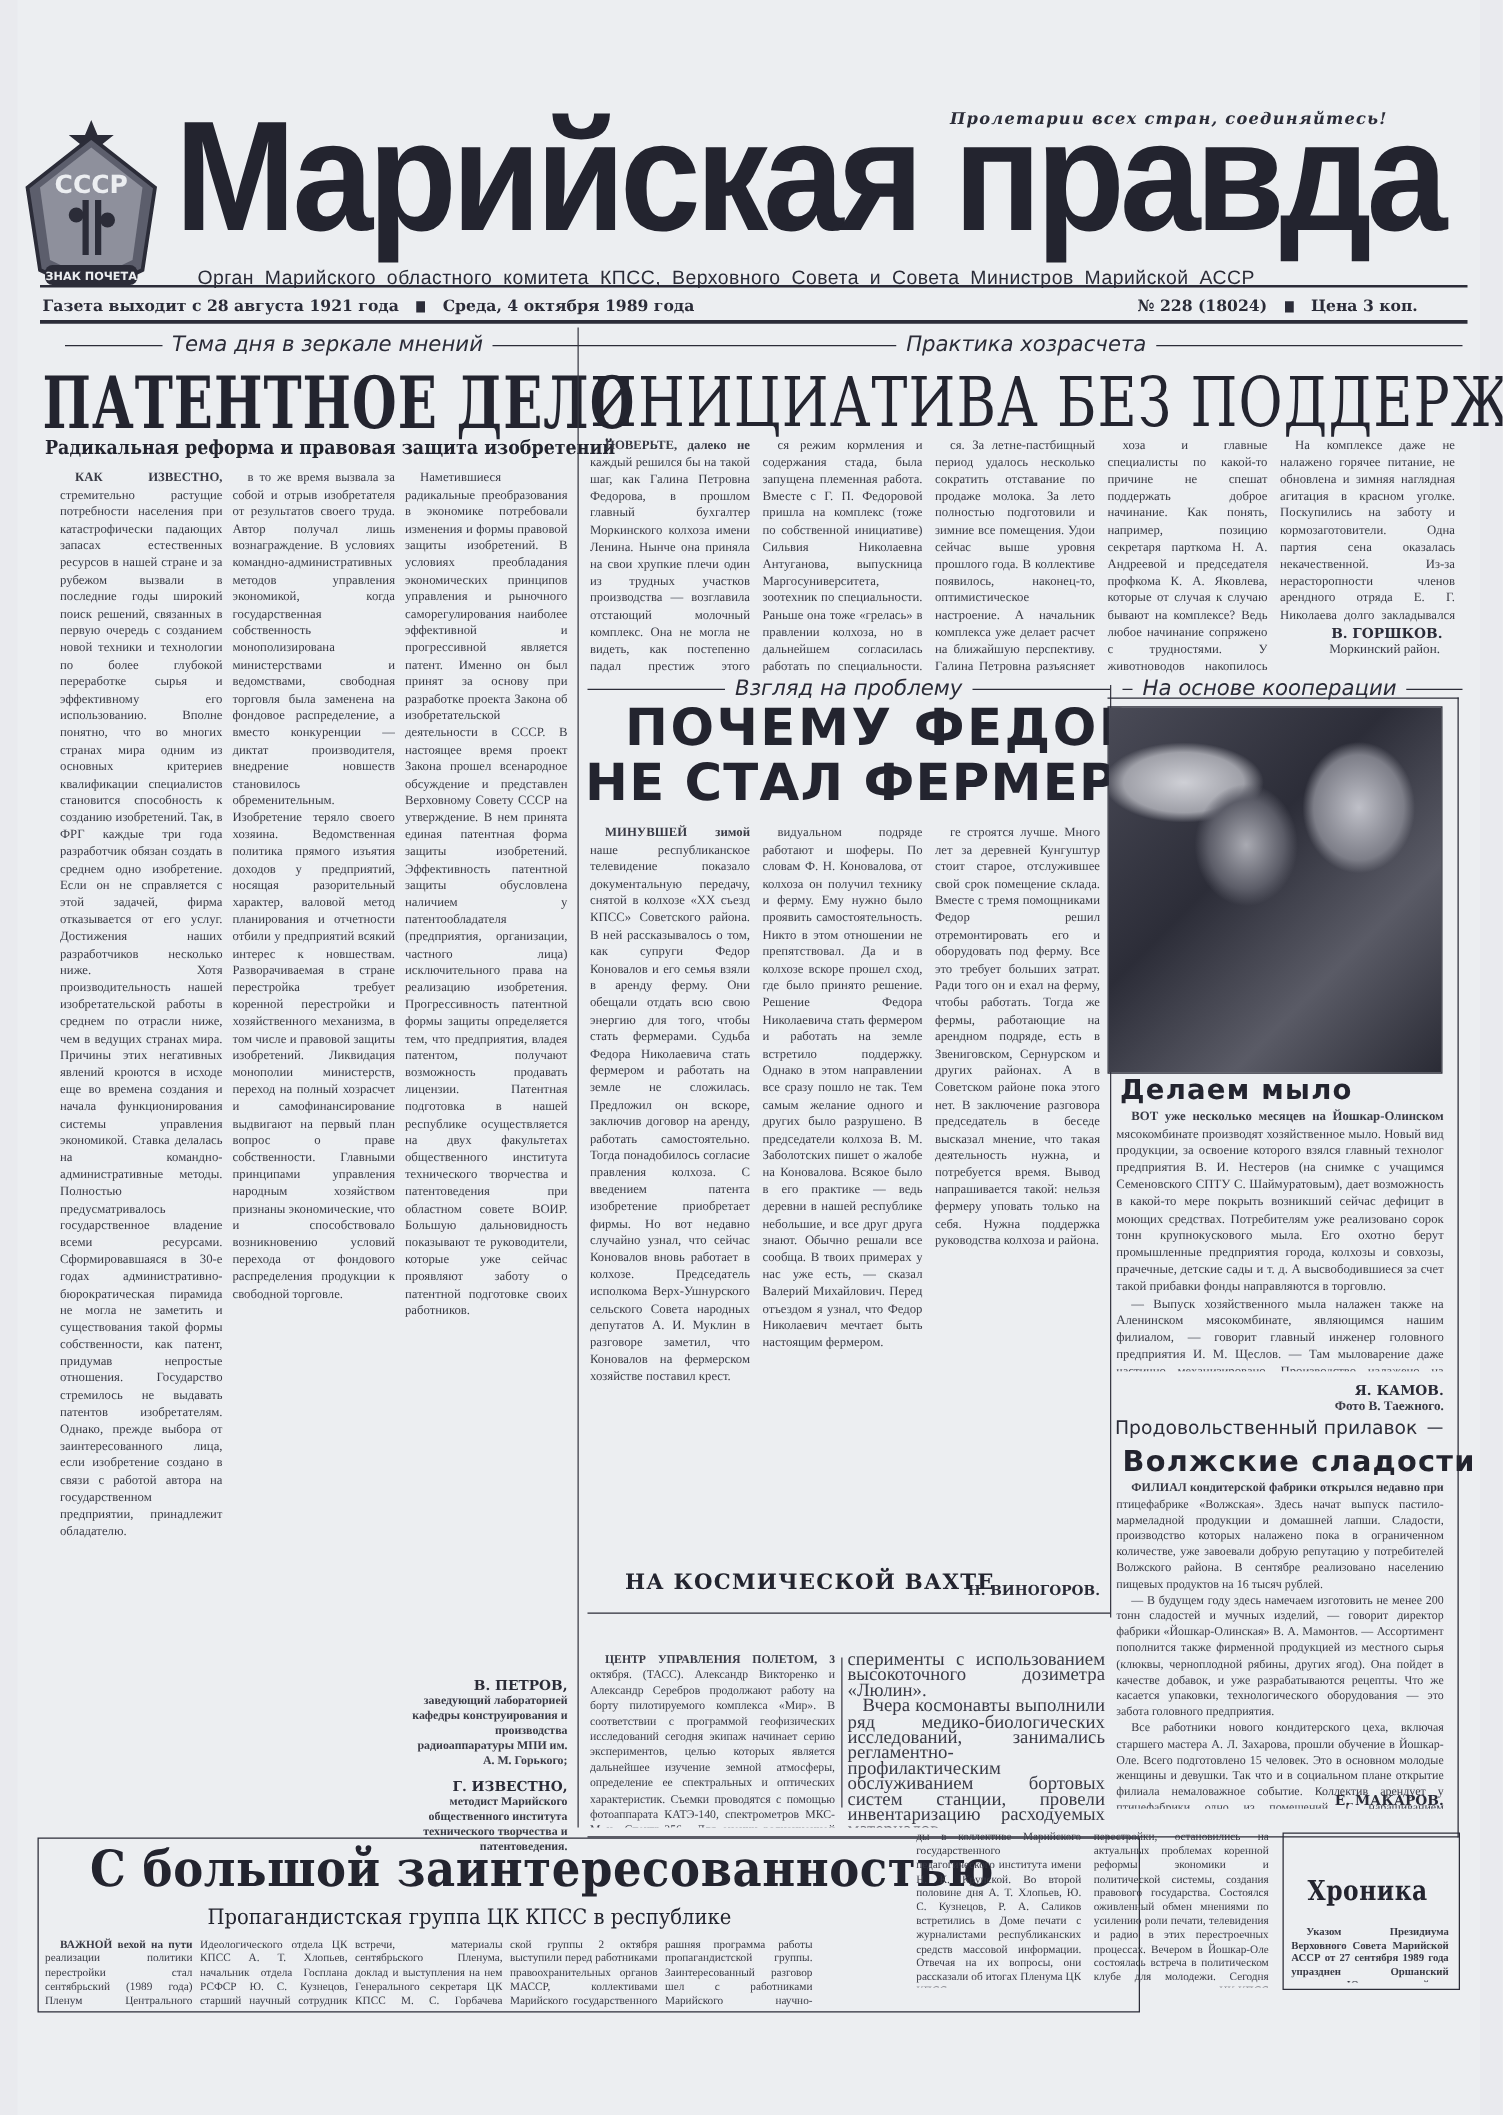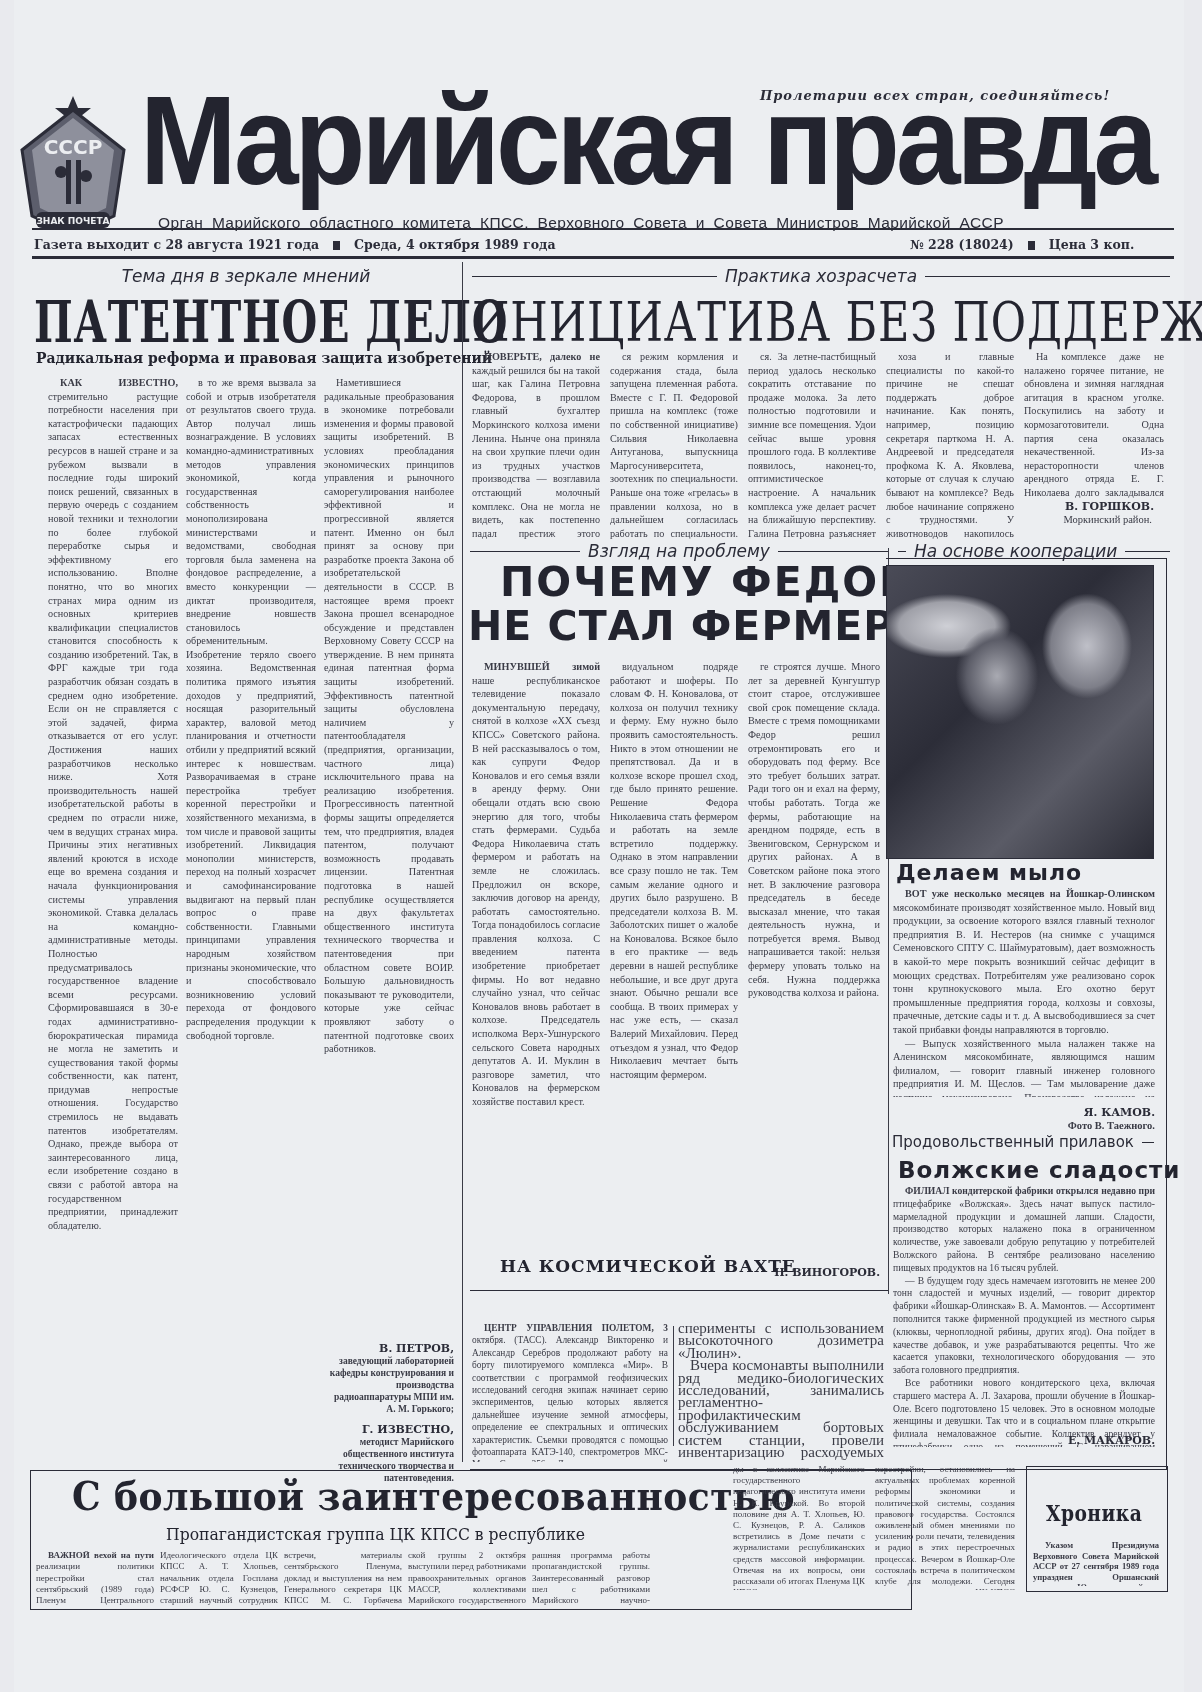--- a/index.html
+++ b/index.html
@@ -70,21 +70,21 @@
 <div class="abs subtitle">Орган Марийского областного комитета КПСС, Верховного Совета и Совета Министров Марийской АССР</div>
 <div class="abs rule" style="left:32px; top:228px; width:1142px;"></div>
 <div class="abs infoline" style="left:34px;">
   <span>Газета выходит с 28 августа 1921 года</span><span class="sq"></span><span>Среда, 4 октября 1989 года</span>
 </div>
 <div class="abs infoline" style="left:900px;margin-left:10px;">
   <span>№ 228 (18024)</span><span class="sq"></span><span>Цена 3 коп.</span>
 </div>
 <div class="abs rule" style="left:32px; top:256px; width:1142px; height:3px;"></div>
 
-<div class="abs rubric" style="left:36px; top:266px; width:420px;flex-direction:column;">
+<div class="abs rubric" style="left:52px; top:266px; width:420px;">
   <span class="ln"></span>
     <span class="t">Тема дня в зеркале мнений</span>
     <span class="ln"></span>
 </div>
 <div class="abs h-condensed" style="left:34px; top:288px; font-size:50px; transform:scaleX(0.82) scaleY(1.15); letter-spacing:1px;">ПАТЕНТНОЕ ДЕЛО</div>
 <div class="abs" style="left:36px; top:348px; font-size:15.5px; font-weight:bold; white-space:nowrap; font-family:'DejaVu Serif', serif; color:#23242f; transform:scaleX(0.9); transform-origin:left top;">Радикальная реформа и правовая защита изобретений</div>
 <div class="abs vr" style="left:462px; top:262px; height:1200px;"></div>
 
 <div class="abs col" style="left:48px; top:376px; width:130px; height:1076px;">
   <p class="lead">КАК ИЗВЕСТНО, стремительно растущие потребности населения при катастрофически падающих запасах естественных ресурсов в нашей стране и за рубежом вызвали в последние годы широкий поиск решений, связанных в первую очередь с созданием новой техники и технологии по более глубокой переработке сырья и эффективному его использованию. Вполне понятно, что во многих странах мира одним из основных критериев квалификации специалистов становится способность к созданию изобретений. Так, в ФРГ каждые три года разработчик обязан создать в среднем одно изобретение. Если он не справляется с этой задачей, фирма отказывается от его услуг. Достижения наших разработчиков несколько ниже. Хотя производительность нашей изобретательской работы в среднем по отрасли ниже, чем в ведущих странах мира. Причины этих негативных явлений кроются в исходе еще во времена создания и начала функционирования системы управления экономикой. Ставка делалась на командно-административные методы. Полностью предусматривалось государственное владение всеми ресурсами. Сформировавшаяся в 30-е годах административно-бюрократическая пирамида не могла не заметить и существования такой формы собственности, как патент, придумав непростые отношения. Государство стремилось не выдавать патентов изобретателям. Однако, прежде выбора от заинтересованного лица, если изобретение создано в связи с работой автора на государственном предприятии, принадлежит обладателю.</p>

